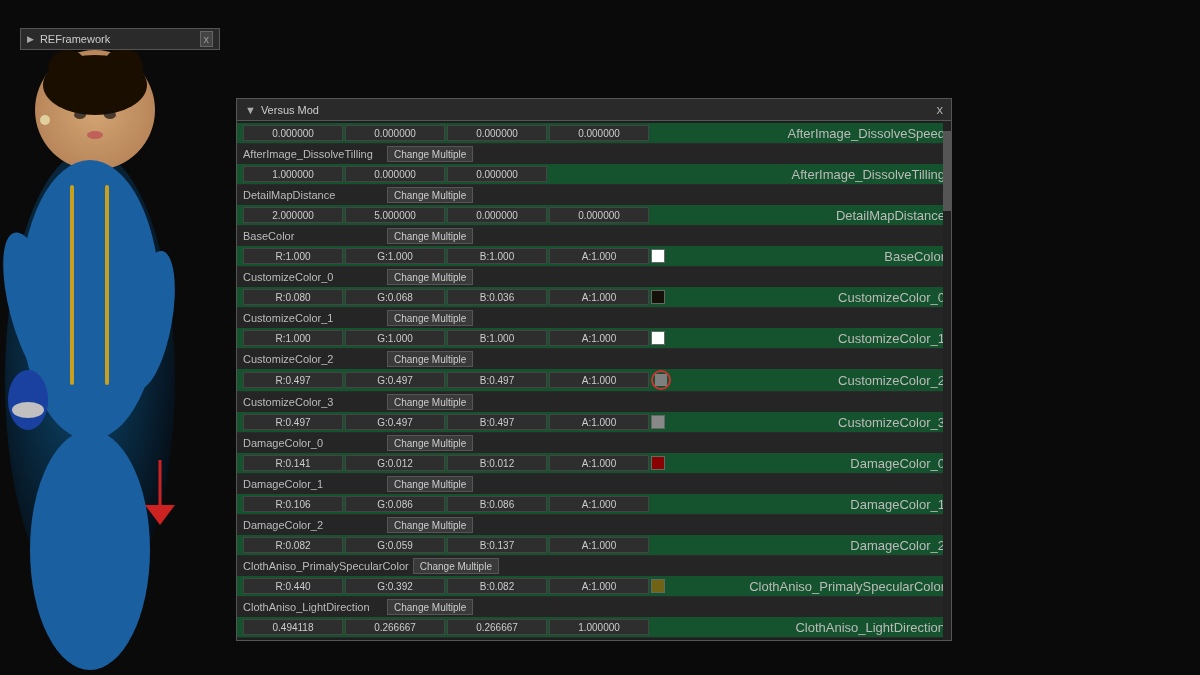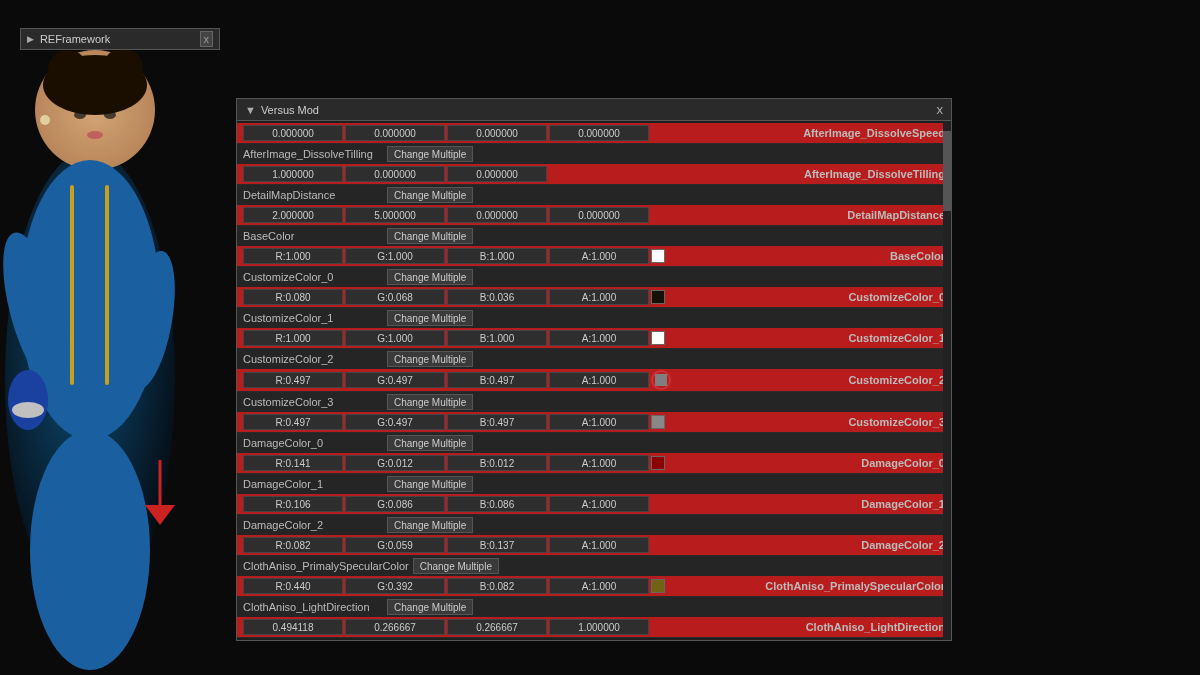--- a/index.html
+++ b/index.html
@@ -125,21 +125,21 @@
       padding: 1px 6px;
       cursor: pointer;
       height: 16px;
       line-height: 14px;
     }
 
     .values-row {
       display: flex;
       align-items: center;
       padding: 1px 6px;
-      background: #b91c1c;
+      background: #14532d;
       gap: 2px;
       min-height: 20px;
     }
 
     .value-field {
       background: #2e2e2e;
       border: 1px solid #444;
       color: #ccc;
       font-size: 10px;
       padding: 1px 4px;
@@ -152,24 +152,23 @@
       width: 14px;
       height: 14px;
       border: 1px solid #666;
       display: inline-block;
       cursor: pointer;
       flex-shrink: 0;
     }
 
     .prop-label {
       color: #bbb;
-      font-size: 11px;
+      font-size: 13px;
       margin-left: auto;
       white-space: nowrap;
-      font-weight: bold;
     }
 
     .scrollbar {
       position: absolute;
       right: 0;
       top: 22px;
       width: 8px;
       background: #222;
       bottom: 0;
     }

